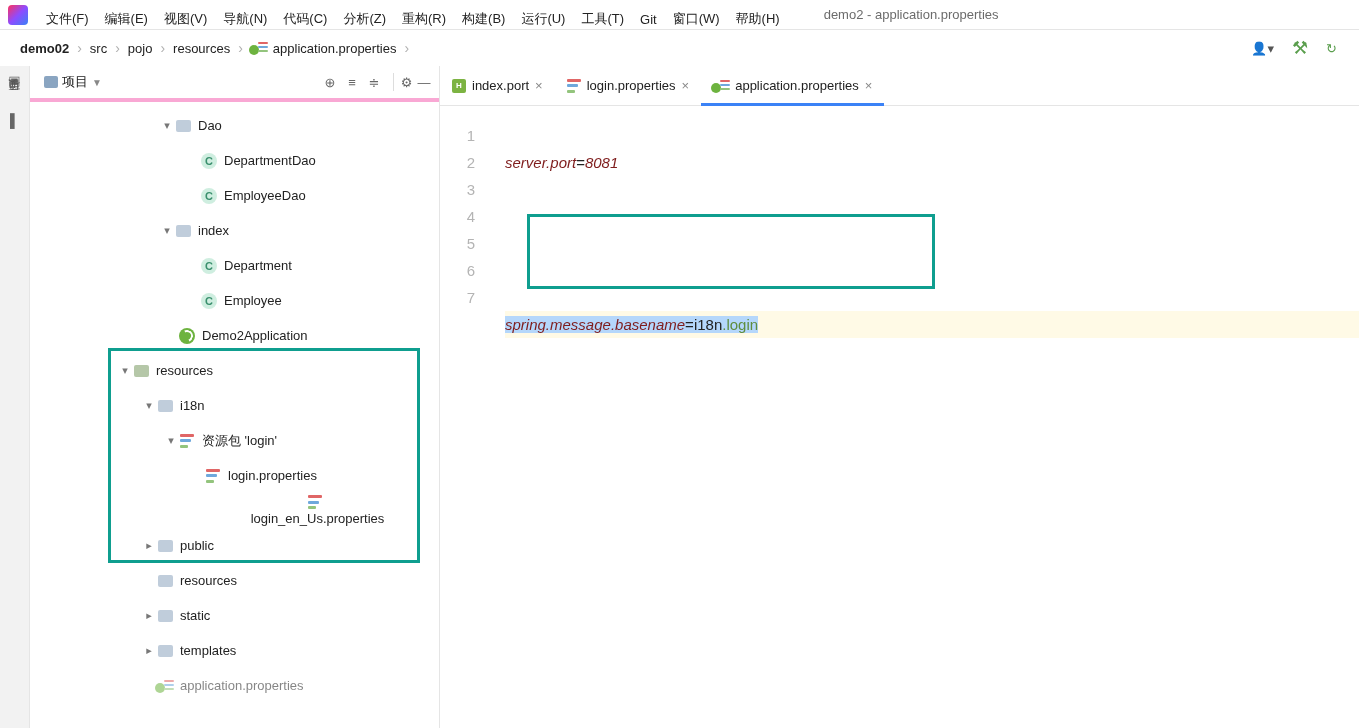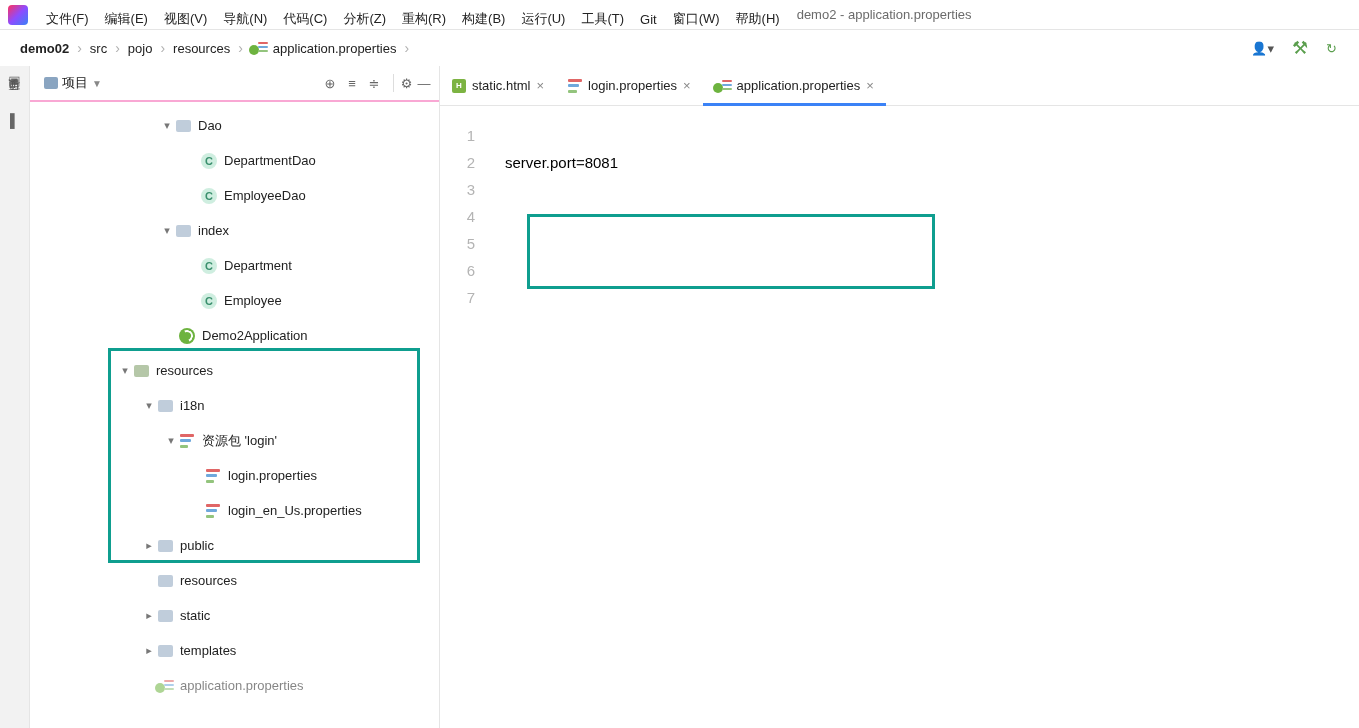--- a/index.html
+++ b/index.html
@@ -1,36 +1,36 @@
 <!DOCTYPE html>
 <html><head>
 <meta charset="utf-8">
 <style>
   * { margin: 0; padding: 0; box-sizing: border-box; font-family: "Segoe UI", "Microsoft YaHei", sans-serif; }
   body { width: 1359px; height: 728px; background: #fff; overflow: hidden; font-size: 13px; color: #222; }
 
   .menubar { height: 30px; display: flex; align-items: center; padding: 0 8px; background: #fff; border-bottom: 1px solid #e5e5e5; }
   .menubar .logo { width: 20px; height: 20px; background: linear-gradient(135deg,#fe315d,#8e4cff,#3b82f6); border-radius: 4px; margin-right: 10px; }
   .menubar .menu-item { padding: 4px 8px; cursor: default; margin-top: 9px; }
-  .menubar .title-path { margin-left: 9px; color: #6b6b6b; }
+  .menubar .title-path { margin-left: 36px; color: #6b6b6b; }
 
   .breadcrumbs { height: 36px; display: flex; padding: 0 12px; background: #fff; justify-content: space-between; }
   .breadcrumbs-left { display: flex; align-items: center; }
   .bc-seg { padding: 0 8px; display: flex; align-items: center; gap: 6px; }
   .bc-seg.bold { font-weight: 700; }
   .bc-sep { color: #b0b0b0; font-size: 14px; }
   .bc-icons { display: flex; gap: 18px; align-items: center; padding-right: 10px; }
 
   .main { display: flex; height: calc(100% - 66px); }
   .left-gutter { width: 30px; background: #f2f2f2; display: flex; flex-direction: column; align-items: center; padding-top: 6px; gap: 8px; border-right: 1px solid #e5e5e5; }
   .left-gutter .gutter-label { writing-mode: vertical-rl; transform: rotate(180deg); font-size: 12px; color: #555; margin-top: 4px; }
   .left-gutter .gutter-icon { width: 16px; height: 16px; display: flex; align-items: center; justify-content: center; color: #666; }
 
   .project-panel { width: 410px; border-right: 1px solid #e5e5e5; display: flex; flex-direction: column; }
-  .project-toolbar { height: 36px; display: flex; align-items: center; padding: 0 6px; border-bottom: 2px solid #f9a8d4; gap: 4px; }
+  .project-toolbar { height: 36px; display: flex; align-items: center; padding: 0 6px; border-bottom: 4px solid #f9a8d4; gap: 4px; }
   .project-toolbar .proj-btn { display: flex; align-items: center; gap: 4px; padding: 4px 8px; }
   .project-toolbar .proj-btn .folder-ic { width: 14px; height: 12px; background:#8aa5c1; border-radius:2px; }
   .project-toolbar .spacer { flex: 1; }
   .tb-ic { width: 18px; height: 18px; display: flex; align-items: center; justify-content: center; color: #666; }
 
   .tree { flex:1; overflow:auto; padding: 6px 0; position: relative; }
   .tree-row { display:flex; align-items:center; height:35px; padding-right:8px; }
   .tree-row .arrow { width:14px; color:#777; font-size:11px; text-align:center; }
   .tree-row .ic { width:18px; height:18px; margin-right:6px; display:flex; align-items:center; justify-content:center; }
   .folder-mini { width:15px; height:12px; background:#c0cddb; border-radius:2px; }
@@ -57,21 +57,21 @@
   .tab { display:flex; align-items:center; gap:6px; padding:0 12px; border-right:0px solid #e5e5e5; position:relative; }
   .tab.active::after { content:""; position:absolute; bottom:-1px; left:0; right:0; height:3px; background:#3b82f6; }
   .tab .close { color:#888; font-size:13px; }
   .html-ic { width:14px; height:14px; background:#7cb342; border-radius:2px; display:flex; align-items:center; justify-content:center; color:#fff; font-size:8px; font-weight:700; }
 
   .editor-body { flex:1; display:flex; font-family: "JetBrains Mono","Consolas",monospace; font-size:15px; position:relative; }
   .gutter-nums { width:45px; text-align:right; padding:16px 10px 0 0; color:#b4b4b4; line-height:27px; user-select:none; }
   .code { flex:1; padding:16px 0 0 20px; line-height:27px; white-space:pre; position:relative; }
   .code-line { position:relative; }
   .code-line.hl { background:#fffae6; }
-  .kw { color:#000000; }
+  .kw { color:#7f1d1d;font-style:italic; }
   .str { color:#5f8d3e; }
   .comment { color:#9aa0a6; font-style:italic; }
   .sel { background:#b5d7fb; }
   .highlight-box2 { position:absolute; border:3px solid #0f9e8f; pointer-events:none; left:42px; top:108px; width:408px; height:75px; }
 </style>
 </head>
 <body>
 
 <div class="menubar">
   <div class="logo"></div>
@@ -217,21 +217,21 @@
       <div class="tree-row" style="padding-left:174px;">
           <span class="ic">
             <span class="props-ic">
               <span></span>
               <span></span>
               <span></span>
             </span>
           </span>
           <span>login.properties</span>
         </div>
-      <div class="tree-row" style="padding-left:174px;">
+      <div class="tree-row" style="padding-left:174px;flex-direction:column;">
           <span class="ic">
             <span class="props-ic">
               <span></span>
               <span></span>
               <span></span>
             </span>
           </span>
           <span>login_en_Us.properties</span>
         </div>
 
@@ -277,21 +277,21 @@
         </div>
 
       <div class="highlight-box" style="left:78px; top:246px; width:312px; height:215px;"></div>
     </div>
   </div>
 
   <div class="editor-area">
     <div class="tabs">
       <div class="tab">
           <span class="html-ic">H</span>
-          <span>static.html</span>
+          <span>index.port</span>
           <span class="close">×</span>
         </div>
       <div class="tab">
           <span class="ic">
             <span class="props-ic">
               <span></span>
               <span></span>
               <span></span>
             </span>
           </span>
@@ -319,18 +319,19 @@
           <div>3</div>
           <div>4</div>
           <div>5</div>
           <div>6</div>
           <div>7</div>
       </div>
       <div class="code">
 <div class="code-line"><span class="kw">server.port</span>=<span class="kw">8081</span></div>
 <div class="code-line"> </div>
 <div class="code-line"> </div>
+<div class="code-line hl"><span class="sel"><span class="kw">spring.message.basename</span>=<span>i18n</span><span class="str">.login</span></span></div>
 <div class="code-line"> </div>
         <div class="highlight-box2"></div>
       </div>
     </div>
   </div>
 </div>
 
 </body></html>

